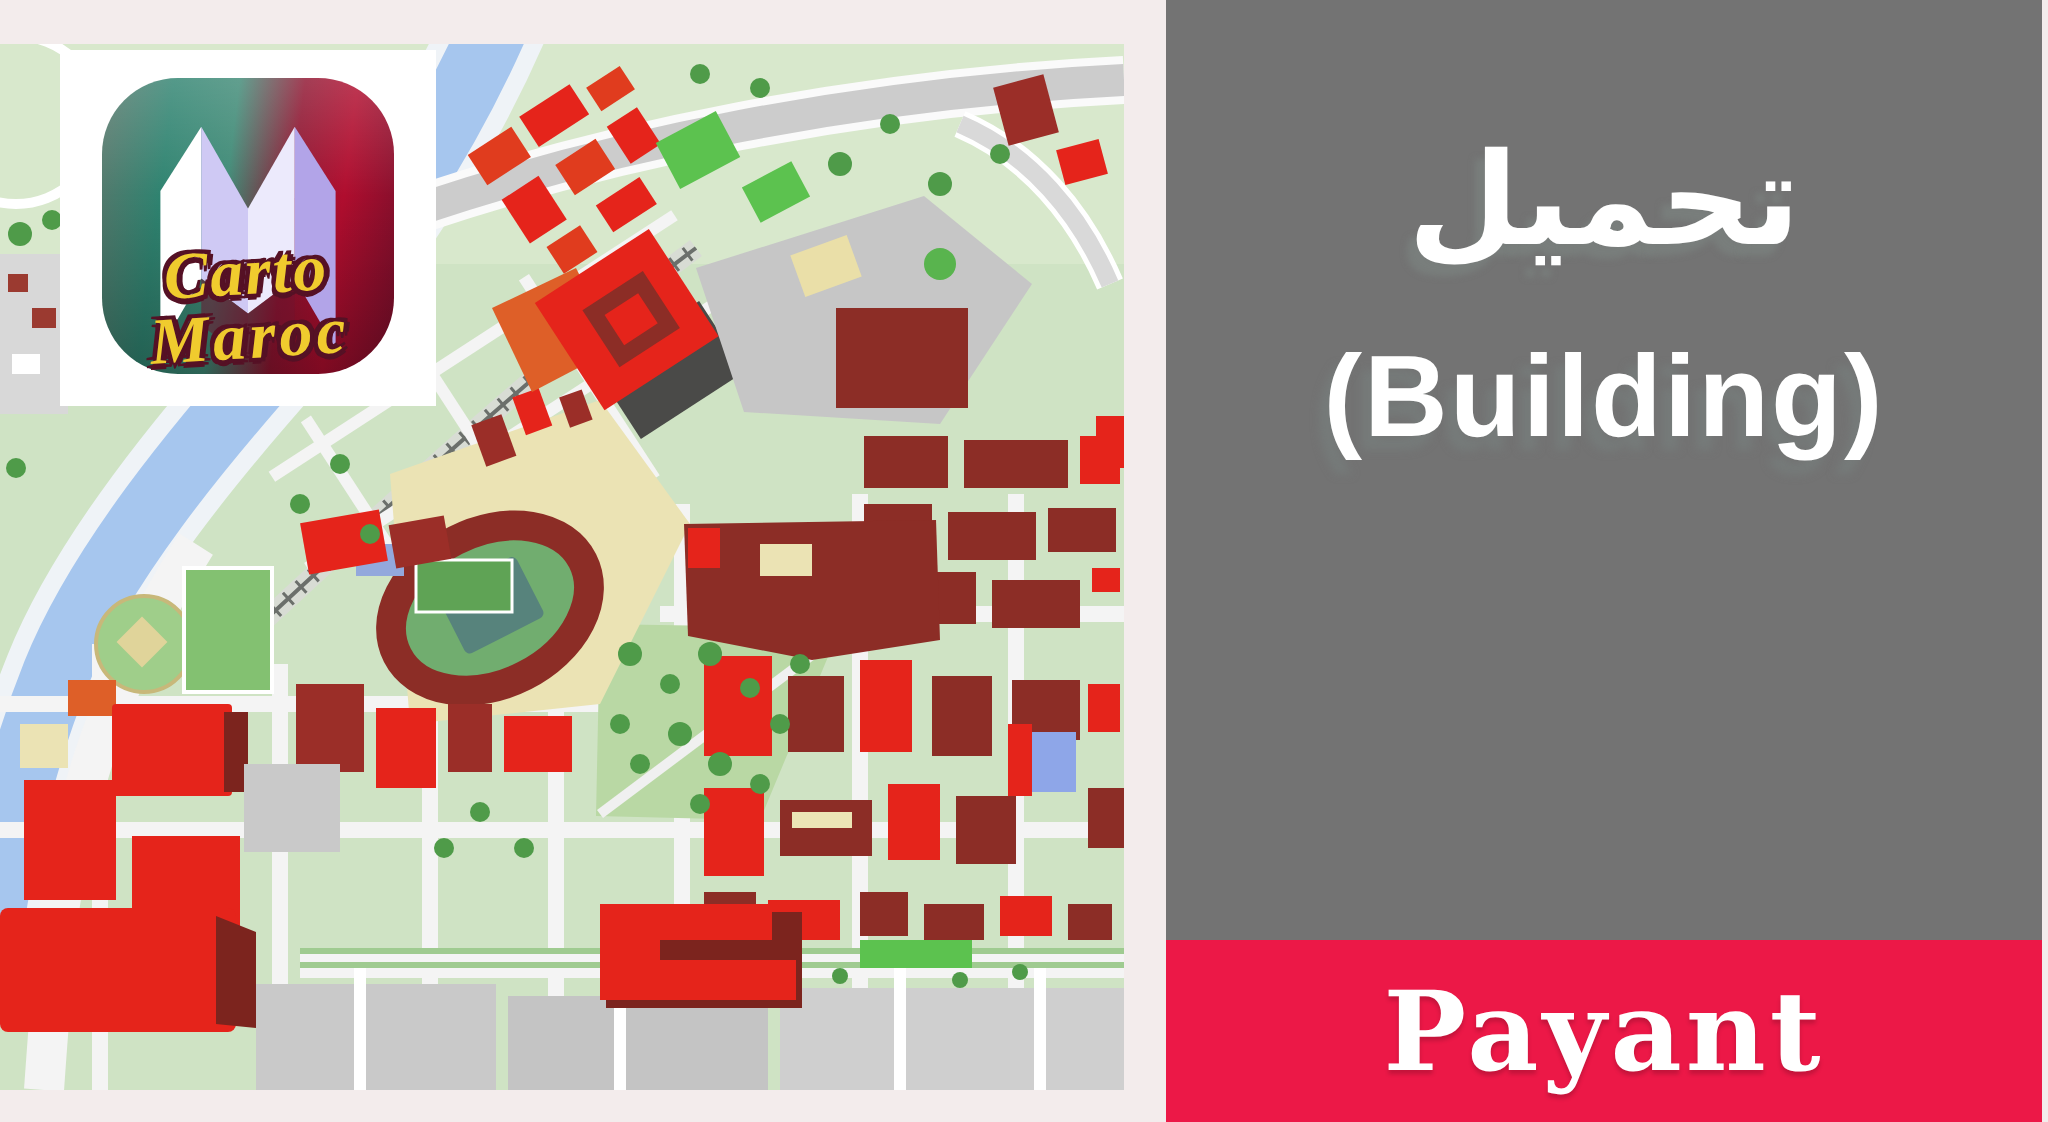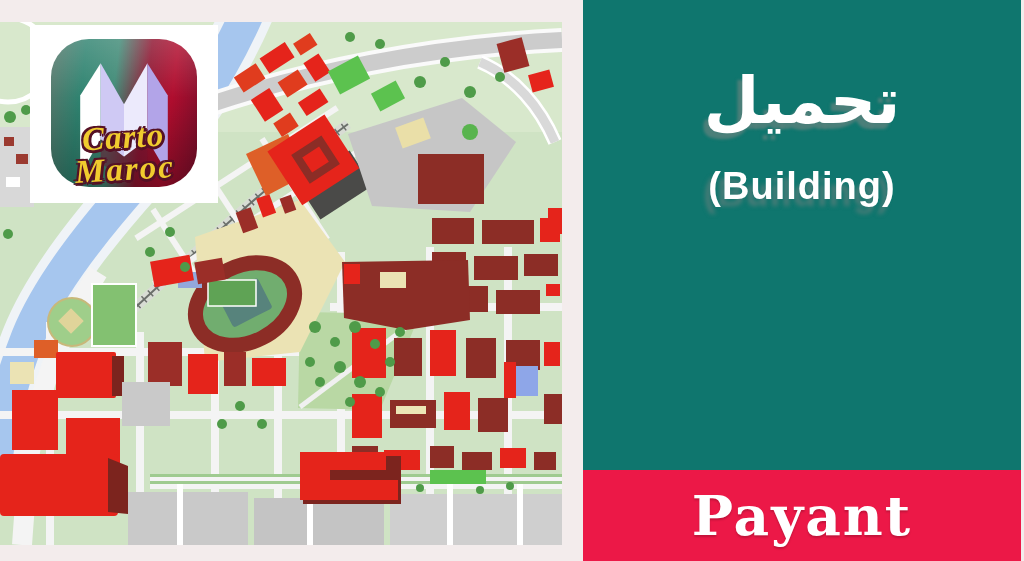--- a/index.html
+++ b/index.html
@@ -35,32 +35,32 @@
     text-shadow:
       -2px -2px 0 #551125, 2px -2px 0 #551125,
       -2px  2px 0 #551125, 2px  2px 0 #551125,
        0 3px 0 #551125, 3px 0 0 #551125;
   }
   .logo-line1{font-size:33px;letter-spacing:1px;}
   .logo-line2{font-size:33px;letter-spacing:2px;}
   
   .right-panel{
     position:absolute;left:583px;top:0;width:438px;height:470px;
-    background:#0f766e;display:flex;flex-direction:column;align-items:center;
+    background:#737373;display:flex;flex-direction:column;align-items:center;
   }
   .arabic-title{
     margin-top:52px;text-align:center;direction:rtl;
     font-family:"DejaVu Sans", sans-serif;font-weight:bold;
     font-size:64px;line-height:1.55;color:#ffffff;
     text-shadow:-5px 6px 3px rgba(125,135,132,0.55);
   }
   .building-subtitle{
     margin-top:14px;text-align:center;
     font-family:"Liberation Sans", sans-serif;font-weight:bold;
-    font-size:38px;color:#ffffff;letter-spacing:1px;
+    font-size:58px;color:#ffffff;letter-spacing:1px;
     text-shadow:-5px 7px 4px rgba(120,130,128,0.55);
   }
   
   .payant-banner{
     position:absolute;left:583px;top:470px;width:438px;height:91px;
     background:#ec1847;display:flex;align-items:center;justify-content:center;
   }
   .payant-label{
     font-family:"DejaVu Serif", serif;font-weight:bold;
     font-size:55px;color:#ffffff;letter-spacing:2px;

